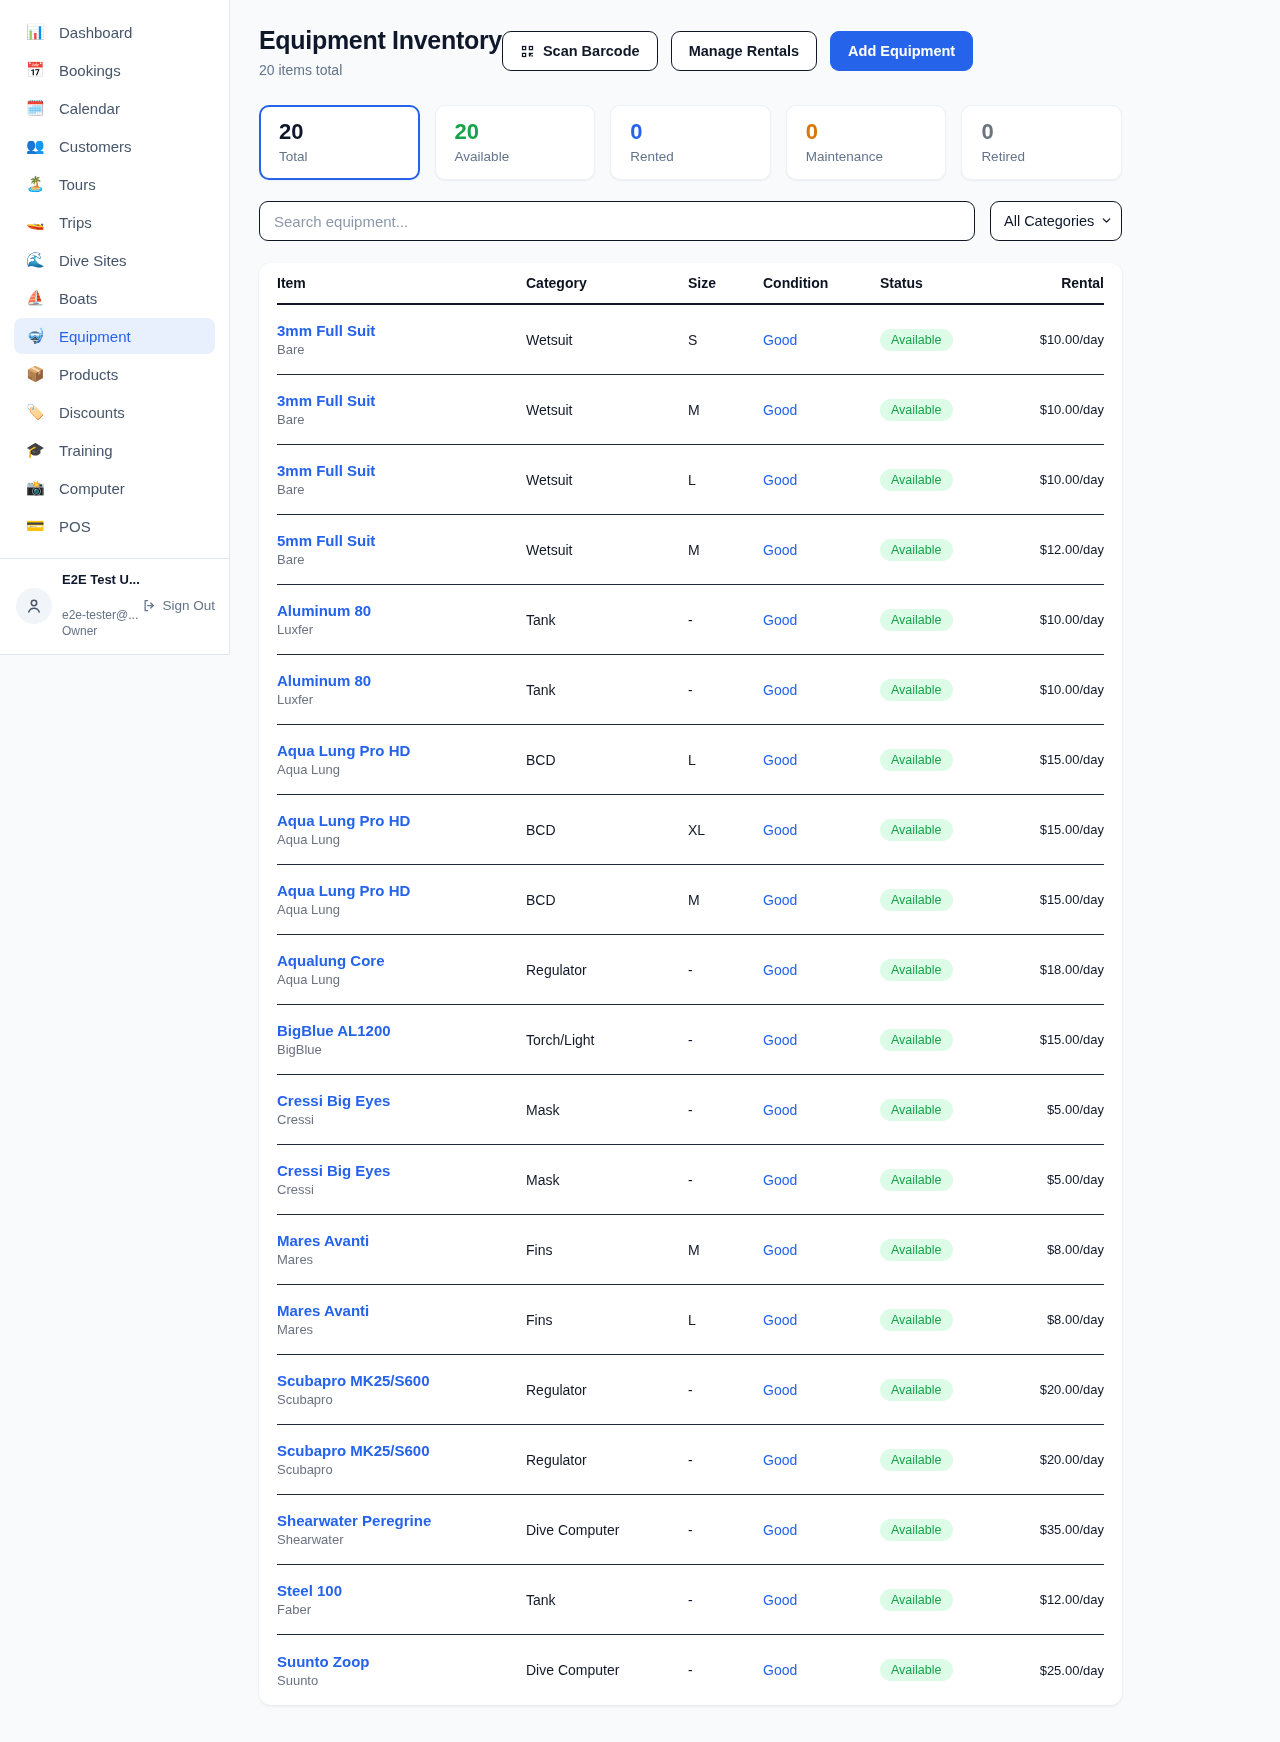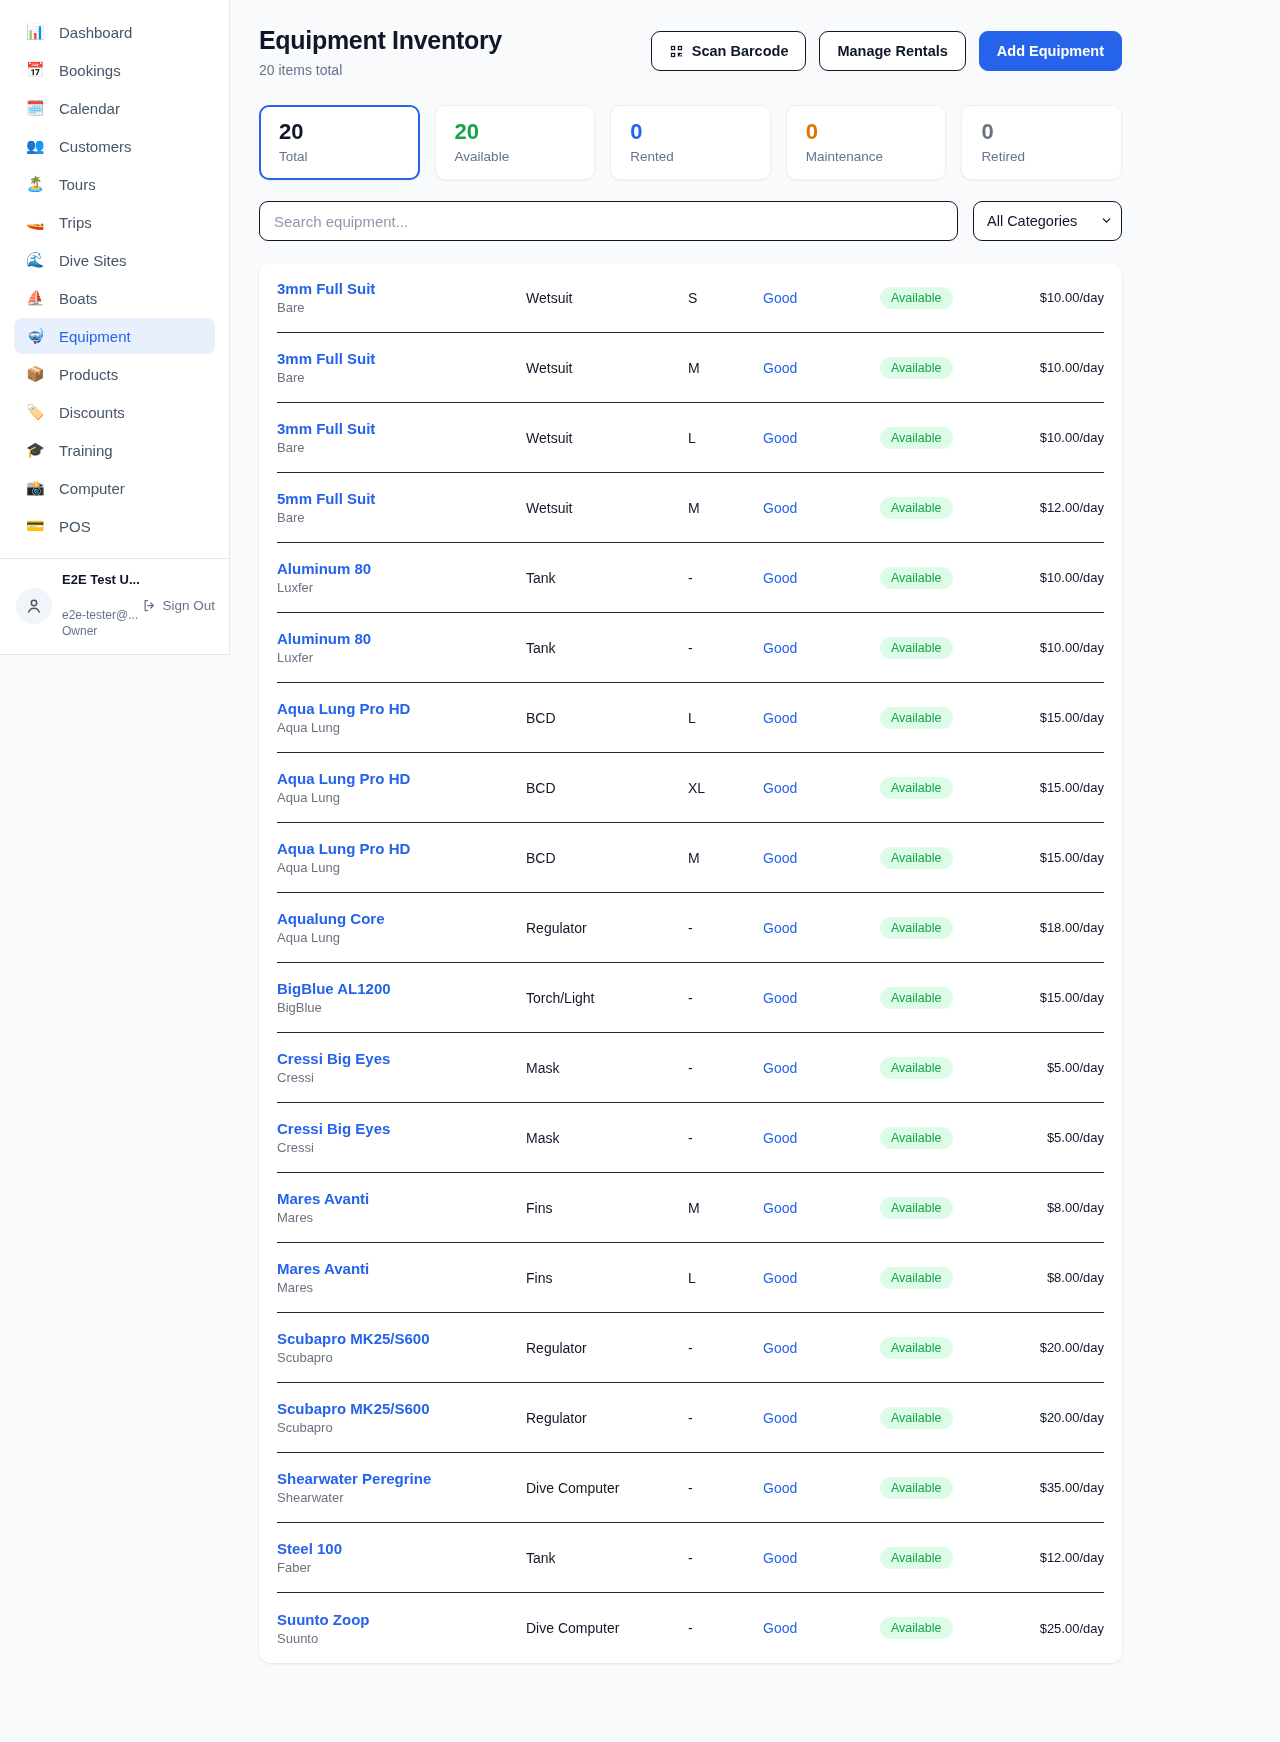--- a/index.html
+++ b/index.html
@@ -41,21 +41,21 @@
     background: #f1f5f9; flex: 0 0 auto;
     display: flex; align-items: center; justify-content: center;
   }
   .user-info { flex: 1; min-width: 0; }
   .user-name { font-size: 13px; font-weight: bold; color: #0f172a; margin-bottom: 20px; white-space: nowrap; }
   .user-email, .user-role { font-size: 12px; color: #64748b; line-height: 1.35; white-space: nowrap; }
   .signout { display: flex; align-items: center; gap: 5px; font-size: 13.5px; color: #64748b; cursor: pointer; white-space: nowrap; }
 
   
   .main { margin-left: 230px; padding: 26px 158px 16px 29px; }
-  .page-header { display: flex; justify-content: space-between; align-items: flex-start; }
+  .page-header { display: flex; align-items: flex-start; }
   .page-title { font-size: 25px; font-weight: bold; letter-spacing: -0.3px; margin-bottom: 7px; }
   .page-sub { font-size: 14px; color: #64748b; }
   .header-actions { display: flex; gap: 13px; padding-top: 5px; }
   .btn {
     height: 40px; padding: 0 17px; border-radius: 9px;
     font-size: 14.5px; font-weight: bold;
     display: inline-flex; align-items: center; gap: 8px;
     background: #fff; border: 1px solid #101828; color: #101828; cursor: pointer;
     font-family: "Liberation Sans", sans-serif;
   }
@@ -70,21 +70,21 @@
   .stat-value { font-size: 22px; font-weight: bold; }
   .stat-label { font-size: 13.5px; color: #64748b; margin-top: 4px; }
 
   .filter-row { display: flex; gap: 15px; margin-top: 21px; }
   .search-input {
     flex: 1; height: 40px; background: #fff; color: #0f172a;
     border: 1px solid #101828; border-radius: 9px; padding: 0 14px; font-size: 15px;
     font-family: "Liberation Sans", sans-serif;
   }
   .search-input::placeholder { color: #8d99ab; }
-  .select-wrap { position: relative; width: 149px; flex: 0 0 auto; }
+  .select-wrap { position: relative; width: 132px; flex: 0 0 auto; }
   .select-wrap select {
     width: 100%; height: 40px; background: #fff; color: #0f172a;
     border: 1px solid #101828; border-radius: 9px;
     font-size: 14.5px; padding: 0 26px 0 13px;
     appearance: none; -webkit-appearance: none; -moz-appearance: none;
     font-family: "Liberation Sans", sans-serif; cursor: pointer;
   }
   .select-chevron { position: absolute; right: 9px; top: 13px; pointer-events: none; }
 
   .table-card {
@@ -273,20 +273,28 @@
       <select>
         <option>All Categories</option>
       </select>
       <svg class="select-chevron" width="13" height="13" viewBox="0 0 24 24" fill="none" stroke="#101828" stroke-width="2.4" stroke-linecap="round" stroke-linejoin="round">
         <path d="M6 9l6 6 6-6"></path>
       </svg>
     </div>
   </div>
 
   <div class="table-card">
+    <div class="t-head">
+      <div class="th">Item</div>
+      <div class="th">Category</div>
+      <div class="th">Size</div>
+      <div class="th">Condition</div>
+      <div class="th">Status</div>
+      <div class="th right">Rental</div>
+    </div>
     <div>
 
         <div class="t-row">
           <div>
             <div class="item-name">3mm Full Suit</div>
             <div class="item-brand">Bare</div>
           </div>
           <div class="cell">Wetsuit</div>
           <div class="cell">S</div>
           <div class="cell cond">Good</div>

